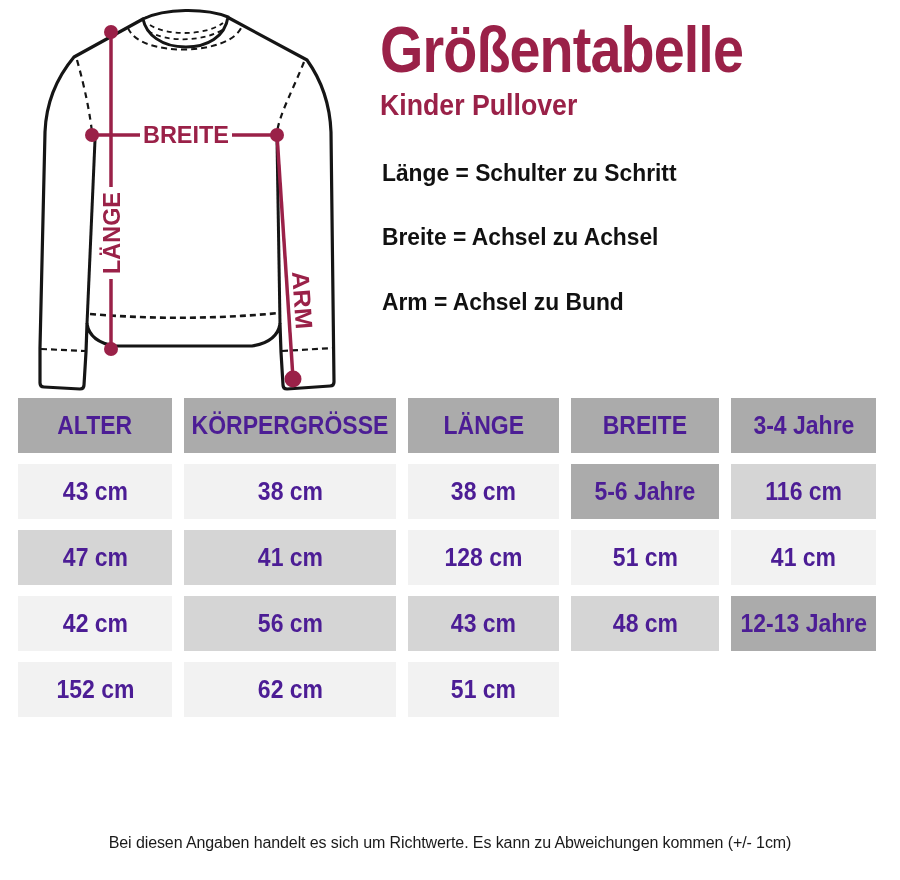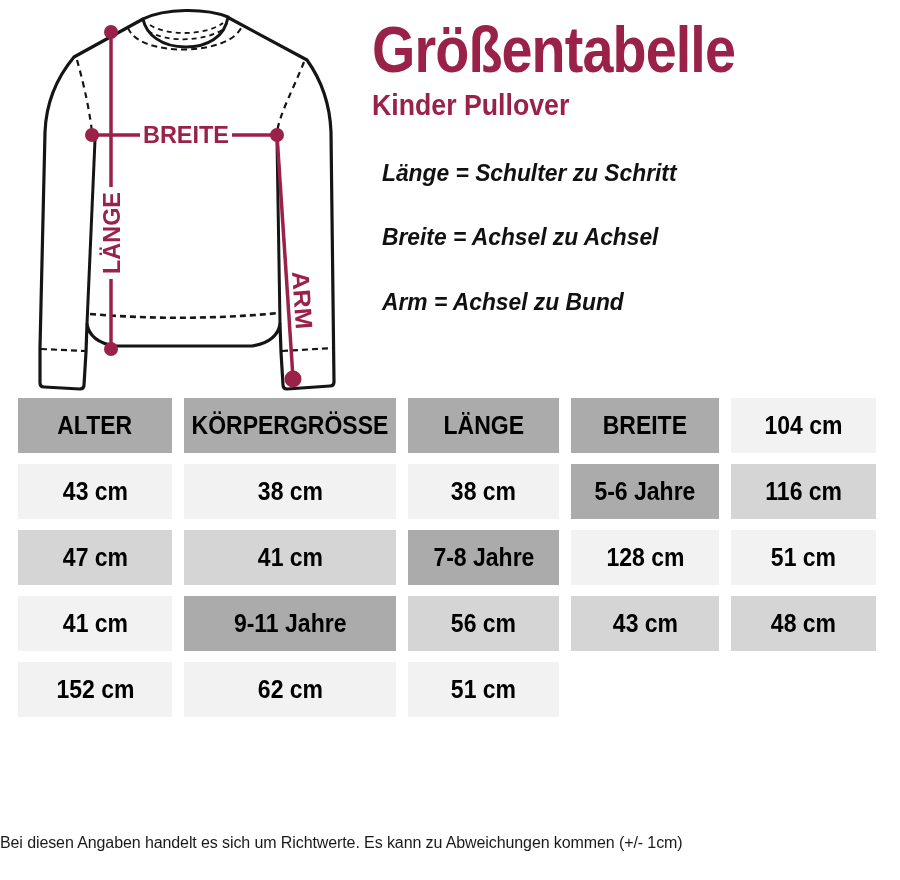--- a/index.html
+++ b/index.html
@@ -4,52 +4,52 @@
 <style>
   html,body{margin:0;padding:0;}
   body{
     width:900px;height:880px;position:relative;background:#ffffff;
     font-family:"Liberation Sans",sans-serif;overflow:hidden;
   }
   
   .diagram-svg{position:absolute;left:0;top:0;}
 
   
-  .title-block{position:absolute;left:372px;top:18px;width:510px;}
+  .title-block{position:absolute;left:380px;top:18px;width:510px;}
   .main-title{
     margin:0;color:#9a2148;font-weight:bold;font-size:64px;line-height:1.0;
     transform:scaleX(.87);transform-origin:left top;letter-spacing:-1px;white-space:nowrap;
   }
   .sub-title{
     margin:8px 0 0 0;color:#9a2148;font-weight:bold;font-size:30px;line-height:1.0;
     transform:scaleX(.89);transform-origin:left top;white-space:nowrap;
   }
-  .definitions{position:absolute;left:382px;top:160px;width:510px;font-style:italic;}
+  .definitions{position:absolute;left:382px;top:160px;width:510px;}
   .definition{
     margin:0 0 38px 0;color:#111;font-weight:bold;font-size:24px;line-height:1.1;
     transform:scaleX(.95);transform-origin:left top;white-space:nowrap;
   }
   
   .size-table{
     position:absolute;left:18px;top:398px;
     display:grid;grid-template-columns:154px 212px 151px 148px 145px;
     column-gap:12px;row-gap:11px;
   }
   .cell{
     height:55px;display:flex;align-items:center;justify-content:center;
-    font-weight:bold;font-size:25px;color:#000000;
+    font-weight:bold;font-size:25px;color:#4c1d95;
   }
   .cell > span{display:inline-block;transform:scaleX(.92);white-space:nowrap;}
   .c-head{background:#ababab;}
   .c-age{background:#ababab;}
   .v-light{background:#f2f2f2;}
   .v-dark{background:#d5d5d5;}
   
   .footer-note{
-    position:absolute;left:0;top:834px;width:900px;
+    position:absolute;left:0;top:834px;width:900px;text-align:center;
     font-size:16px;color:#1a1a1a;letter-spacing:-.1px;
   }
 </style>
 </head>
 <body>
 
 <svg class="diagram-svg" width="400" height="400" viewBox="0 0 400 400">
 
   <path d="M 143 19
            L 74 57
@@ -132,22 +132,22 @@
   <div class="cell c-head">
       <span>KÖRPERGRÖSSE</span>
     </div>
   <div class="cell c-head">
       <span>LÄNGE</span>
     </div>
   <div class="cell c-head">
       <span>BREITE</span>
     </div>
 
-  <div class="cell v-light">
-      <span>104 cm</span>
+  <div class="cell c-age">
+      <span>3-4 Jahre</span>
     </div>
   <div class="cell v-light">
       <span>43 cm</span>
     </div>
   <div class="cell v-light">
       <span>38 cm</span>
     </div>
   <div class="cell v-light">
       <span>38 cm</span>
     </div>
@@ -158,50 +158,50 @@
   <div class="cell v-dark">
       <span>116 cm</span>
     </div>
   <div class="cell v-dark">
       <span>47 cm</span>
     </div>
   <div class="cell v-dark">
       <span>41 cm</span>
     </div>
 
+  <div class="cell v-light">
+      <span>128 cm</span>
+    </div>
+  <div class="cell v-light">
+      <span>51 cm</span>
+    </div>
+  <div class="cell v-light">
+      <span>41 cm</span>
+    </div>
+  <div class="cell v-light">
+      <span>42 cm</span>
+    </div>
+
+  <div class="cell v-dark">
+      <span>56 cm</span>
+    </div>
+  <div class="cell v-dark">
+      <span>43 cm</span>
+    </div>
+  <div class="cell v-dark">
+      <span>48 cm</span>
+    </div>
+
   <div class="cell c-age">
-      <span>7-8 Jahre</span>
-    </div>
-  <div class="cell v-light">
-      <span>128 cm</span>
+      <span>12-13 Jahre</span>
+    </div>
+  <div class="cell v-light">
+      <span>152 cm</span>
+    </div>
+  <div class="cell v-light">
+      <span>62 cm</span>
     </div>
   <div class="cell v-light">
       <span>51 cm</span>
     </div>
-  <div class="cell v-light">
-      <span>41 cm</span>
-    </div>
-
-  <div class="cell c-age">
-      <span>9-11 Jahre</span>
-    </div>
-  <div class="cell v-dark">
-      <span>56 cm</span>
-    </div>
-  <div class="cell v-dark">
-      <span>43 cm</span>
-    </div>
-  <div class="cell v-dark">
-      <span>48 cm</span>
-    </div>
-
-  <div class="cell v-light">
-      <span>152 cm</span>
-    </div>
-  <div class="cell v-light">
-      <span>62 cm</span>
-    </div>
-  <div class="cell v-light">
-      <span>51 cm</span>
-    </div>
 </div>
 
 <div class="footer-note">Bei diesen Angaben handelt es sich um Richtwerte. Es kann zu Abweichungen kommen (+/- 1cm)</div>
 
 </body></html>

